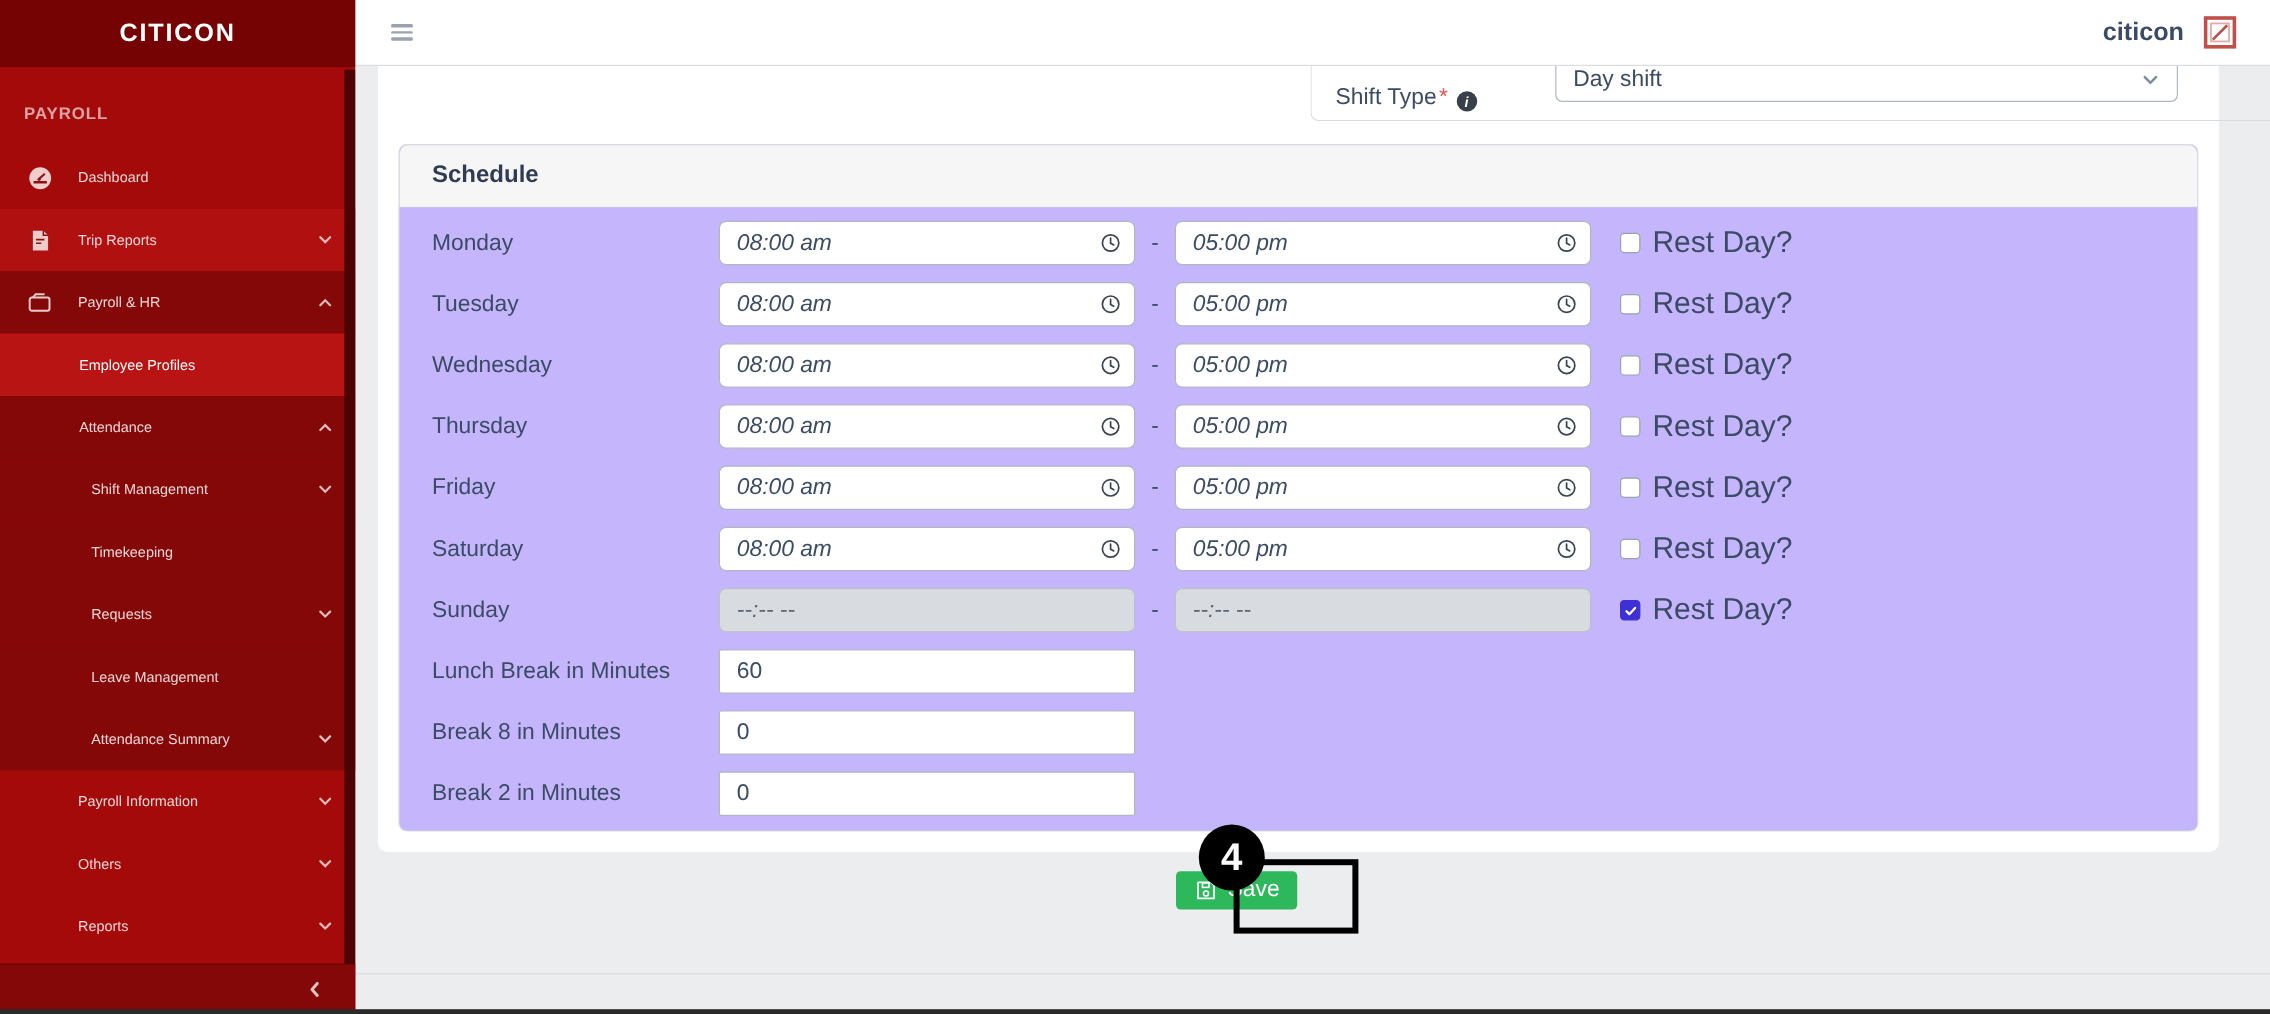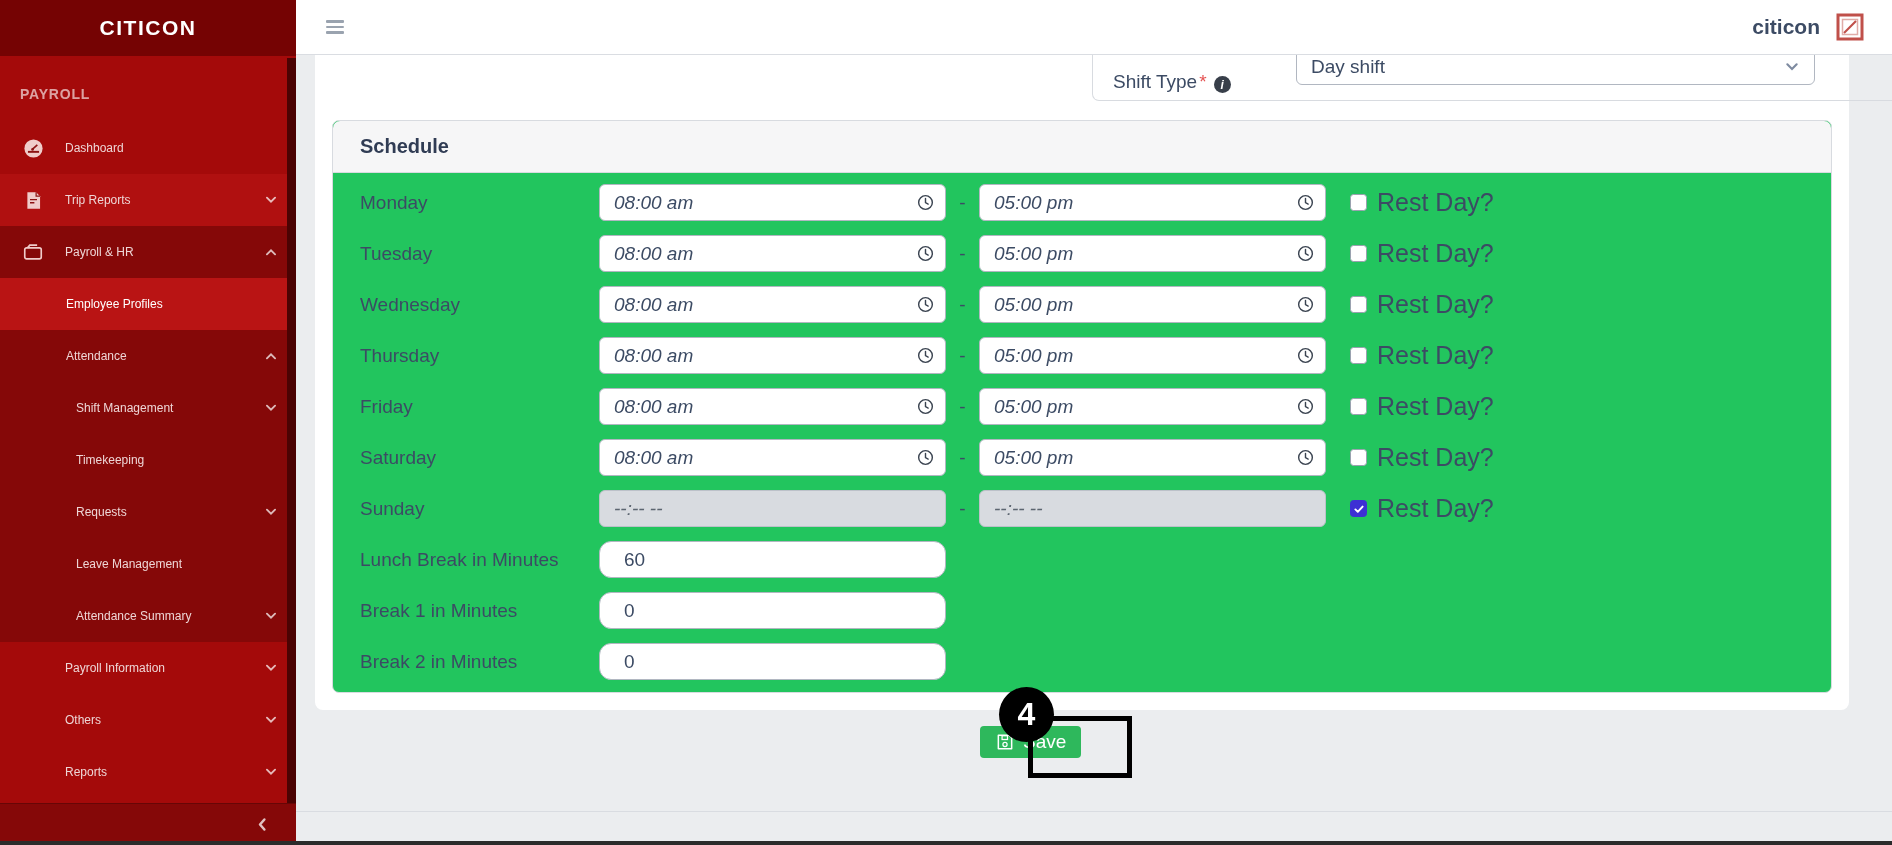--- a/index.html
+++ b/index.html
@@ -51,41 +51,41 @@
   .info-dot { width:17px; height:17px; margin-left:7px; background:#383f4a; border-radius:50%;
               color:#fff; font-size:12px; font-weight:bold; font-style:italic;
               display:flex; align-items:center; justify-content:center; }
   .select { position:absolute; left:981px; top:-6px; width:519px; height:36px; background:#fff;
             border:1px solid #b1b7c1; border-radius:6px; display:flex; align-items:center;
             padding:0 14px; font-size:19px; color:#3c4b64; cursor:pointer; }
   .select svg { margin-left:auto; color:#7e8ba0; }
 
   
   .schedule-panel { position:absolute; left:17px; top:65px; width:1500px; height:573px;
-                    border:1px solid #d8dbe0; border-radius:7px; background:#22c55e; }
+                    border:1px solid #d8dbe0; border-radius:7px; background:#c4b5fd; }
   .panel-header { height:52px; background:#f6f6f7; border-bottom:1px solid #d8dbe0; border-radius:7px 7px 0 0;
                   display:flex; align-items:center; padding-left:27px;
                   font-size:20px; font-weight:bold; color:#303c54; }
   .panel-body { padding:11px 0 0 27px; }
   .srow { height:37px; margin-bottom:14px; display:flex; align-items:center; }
   .srow-label { width:239px; font-size:19px; color:#3c4b64; }
   .time-field { position:relative; width:347px; height:37px; }
   .time-field input { width:100%; height:37px; border:1px solid #b1b7c1; border-radius:6px;
                       padding:0 40px 0 14px; font-size:19px; color:#3c4b64; background:#fff;
                       font-family:"Liberation Sans", sans-serif;font-style:italic; }
   .time-field .clock { position:absolute; right:11px; top:9px; pointer-events:none; }
   .time-field.disabled input { background:#d8dbe0; border-color:#bcc1c9; color:#5c6570; }
   .sep { width:33px; text-align:center; font-size:19px; color:#3c4b64; }
   .rest { margin-left:24px; display:flex; align-items:center; }
   .checkbox { width:17px; height:17px; border:1.5px solid #9aa1af; border-radius:3.5px; background:#fff;
               cursor:pointer; display:flex; align-items:center; justify-content:center; }
   .checkbox.checked { background:#3d30d4; border-color:#3d30d4; }
   .rest-label { margin-left:10px; font-size:25px; color:#3c4b64;text-align:right; }
-  .num-input { width:347px; height:37px; border:1px solid #b1b7c1; border-radius:12px;
-               padding:0 24px; font-size:19px; color:#3c4b64; font-family:"Liberation Sans", sans-serif; }
+  .num-input { width:347px; height:37px; border:1px solid #b1b7c1; border-radius:2px;
+               padding:0 14px; font-size:19px; color:#3c4b64; font-family:"Liberation Sans", sans-serif; }
 
   
   #save-btn { position:absolute; left:980px; top:726px; height:32px; display:flex; align-items:center;
               gap:8px; background:#2eb85c; border:none; border-radius:4px; color:#fff; font-size:19px;
               padding:0 15px; cursor:pointer; font-family:"Liberation Sans", sans-serif; z-index:2; }
   .anno-rect { position:absolute; left:1028px; top:716px; width:104px; height:62px;
                border:5px solid #000; z-index:10; pointer-events:none; }
   .anno-badge { position:absolute; left:999px; top:687px; width:55px; height:55px; background:#000;
                 border-radius:50%; color:#fff; font-size:32px; font-weight:bold;
                 display:flex; align-items:center; justify-content:center; z-index:11; pointer-events:none; }
@@ -404,21 +404,21 @@
           <div class="rest-label">Rest Day?</div>
         </div>
       </div>
 
       <div class="srow">
         <div class="srow-label">Lunch Break in Minutes</div>
         <input class="num-input" value="60" style="">
       </div>
 
       <div class="srow">
-        <div class="srow-label">Break 1 in Minutes</div>
+        <div class="srow-label">Break 8 in Minutes</div>
         <input class="num-input" value="0" style="">
       </div>
 
       <div class="srow">
         <div class="srow-label">Break 2 in Minutes</div>
         <input class="num-input" value="0" style="">
       </div>
 
     </div>
   </div>

